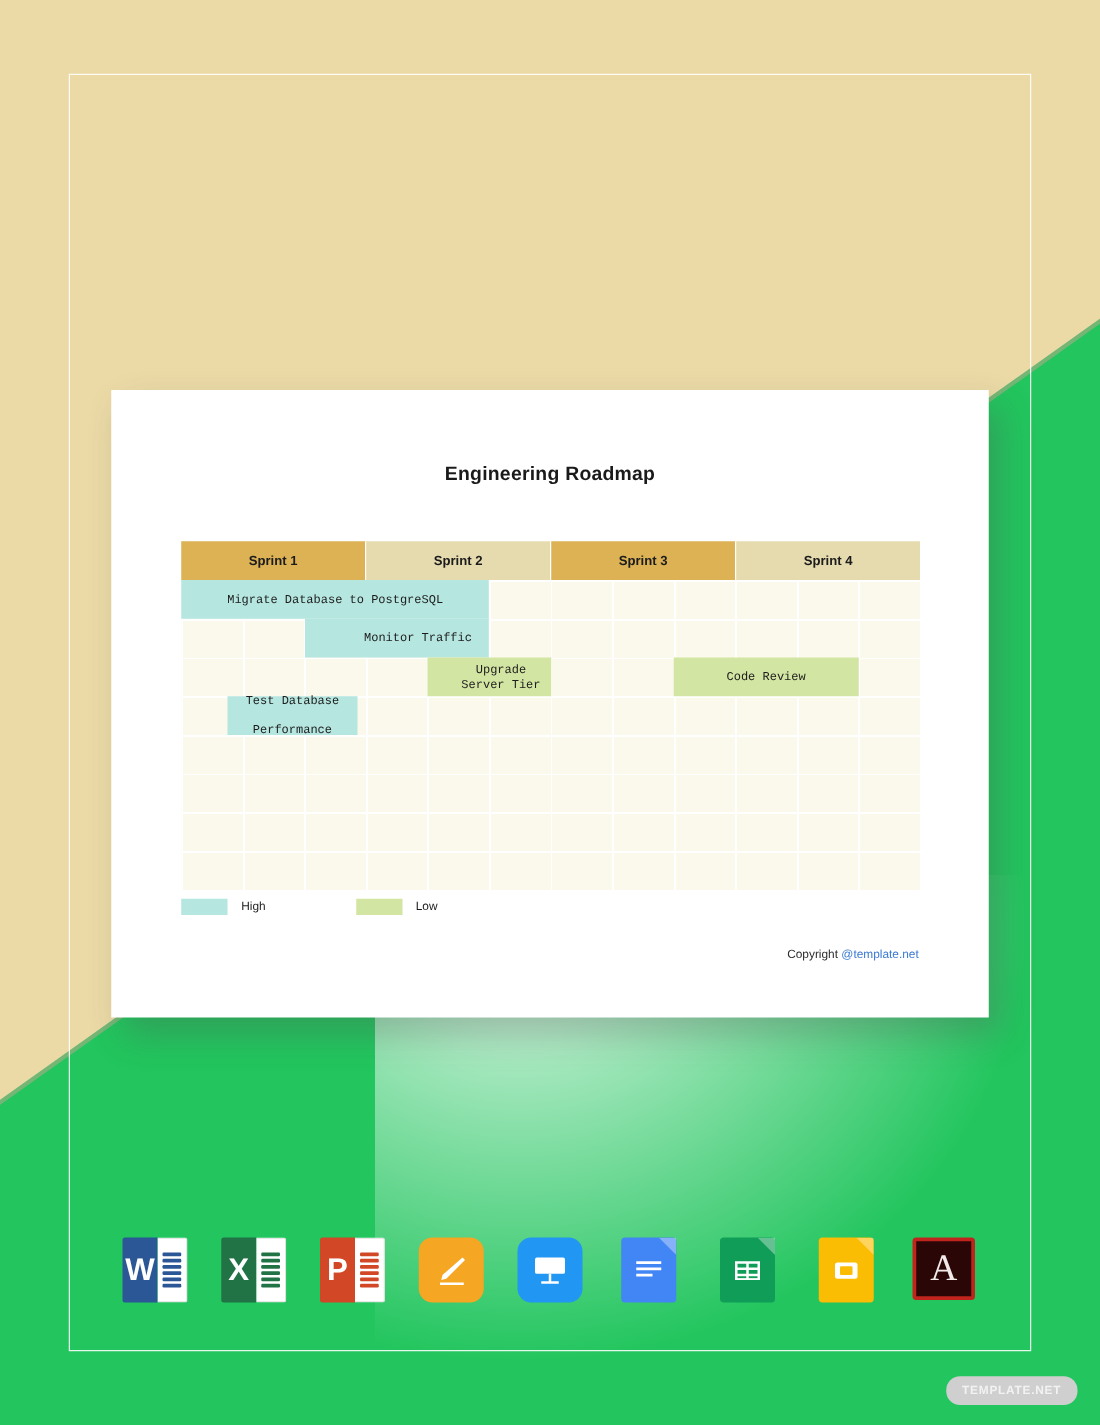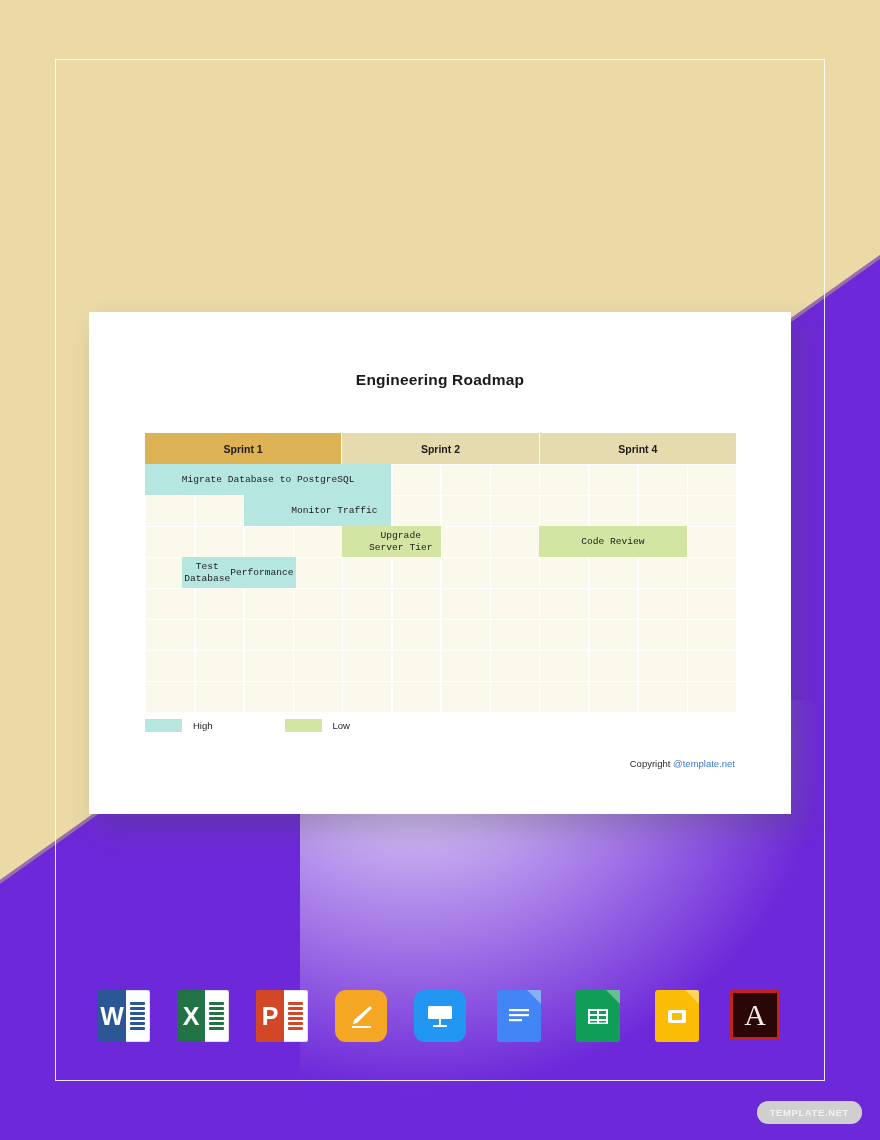--- a/index.html
+++ b/index.html
@@ -8,21 +8,21 @@
     width: 880px;
     height: 1140px;
     overflow: hidden;
     font-family: "Liberation Sans", sans-serif;
   }
 
   #stage {
     position: relative;
     width: 880px;
     height: 1140px;
-    background: #6d28d9;
+    background: #22c55e;
     overflow: hidden;
   }
 
   
   .bg-diagonal {
     position: absolute;
     inset: 0;
     background: #ebdaa6;
     clip-path: polygon(0 0, 880px 0, 880px 255px, 0 880px);
   }
@@ -246,39 +246,40 @@
 
   <div class="doc-card">
 
     <div class="doc-title">Engineering Roadmap</div>
 
     <div class="gantt">
 
       <div class="sprint-head" id="sprint-head">
           <div class="sprint-cell sprint-dark">Sprint 1</div>
           <div class="sprint-cell sprint-light">Sprint 2</div>
+          <div class="sprint-cell sprint-dark">Sprint 3</div>
           <div class="sprint-cell sprint-light">Sprint 4</div>
         </div>
 
       <div class="grid-body">
         <div class="grid-lines"></div>
         <div id="bars-layer">
             <div class="bar bar-high" style="left: 0px; width: 246.25px; top: 0px; flex-direction: column;">
               <span>Migrate Database to PostgreSQL</span>
             </div>
             <div class="bar bar-high" style="left: 98.5px; width: 147.75px; top: 31px; flex-direction: column; padding-left: 38px;">
               <span>Monitor Traffic</span>
             </div>
             <div class="bar bar-low" style="left: 197px; width: 98.5px; top: 62px; flex-direction: column; padding-left: 23px;">
               <span>Upgrade Server Tier</span>
             </div>
             <div class="bar bar-low" style="left: 394px; width: 147.75px; top: 62px; flex-direction: column;">
               <span>Code Review</span>
             </div>
-            <div class="bar bar-high" style="left: 36.9375px; width: 114px; top: 93px; height: 31px; flex-direction: row;">
+            <div class="bar bar-high" style="left: 36.9375px; width: 104px; top: 93px; height: 31px; flex-direction: column;">
               <span>Test Database</span>
               <br>
               <span>Performance</span>
             </div>
           </div>
       </div>
     </div>
 
     <div class="legend" id="legend">
         <div class="legend-item">

